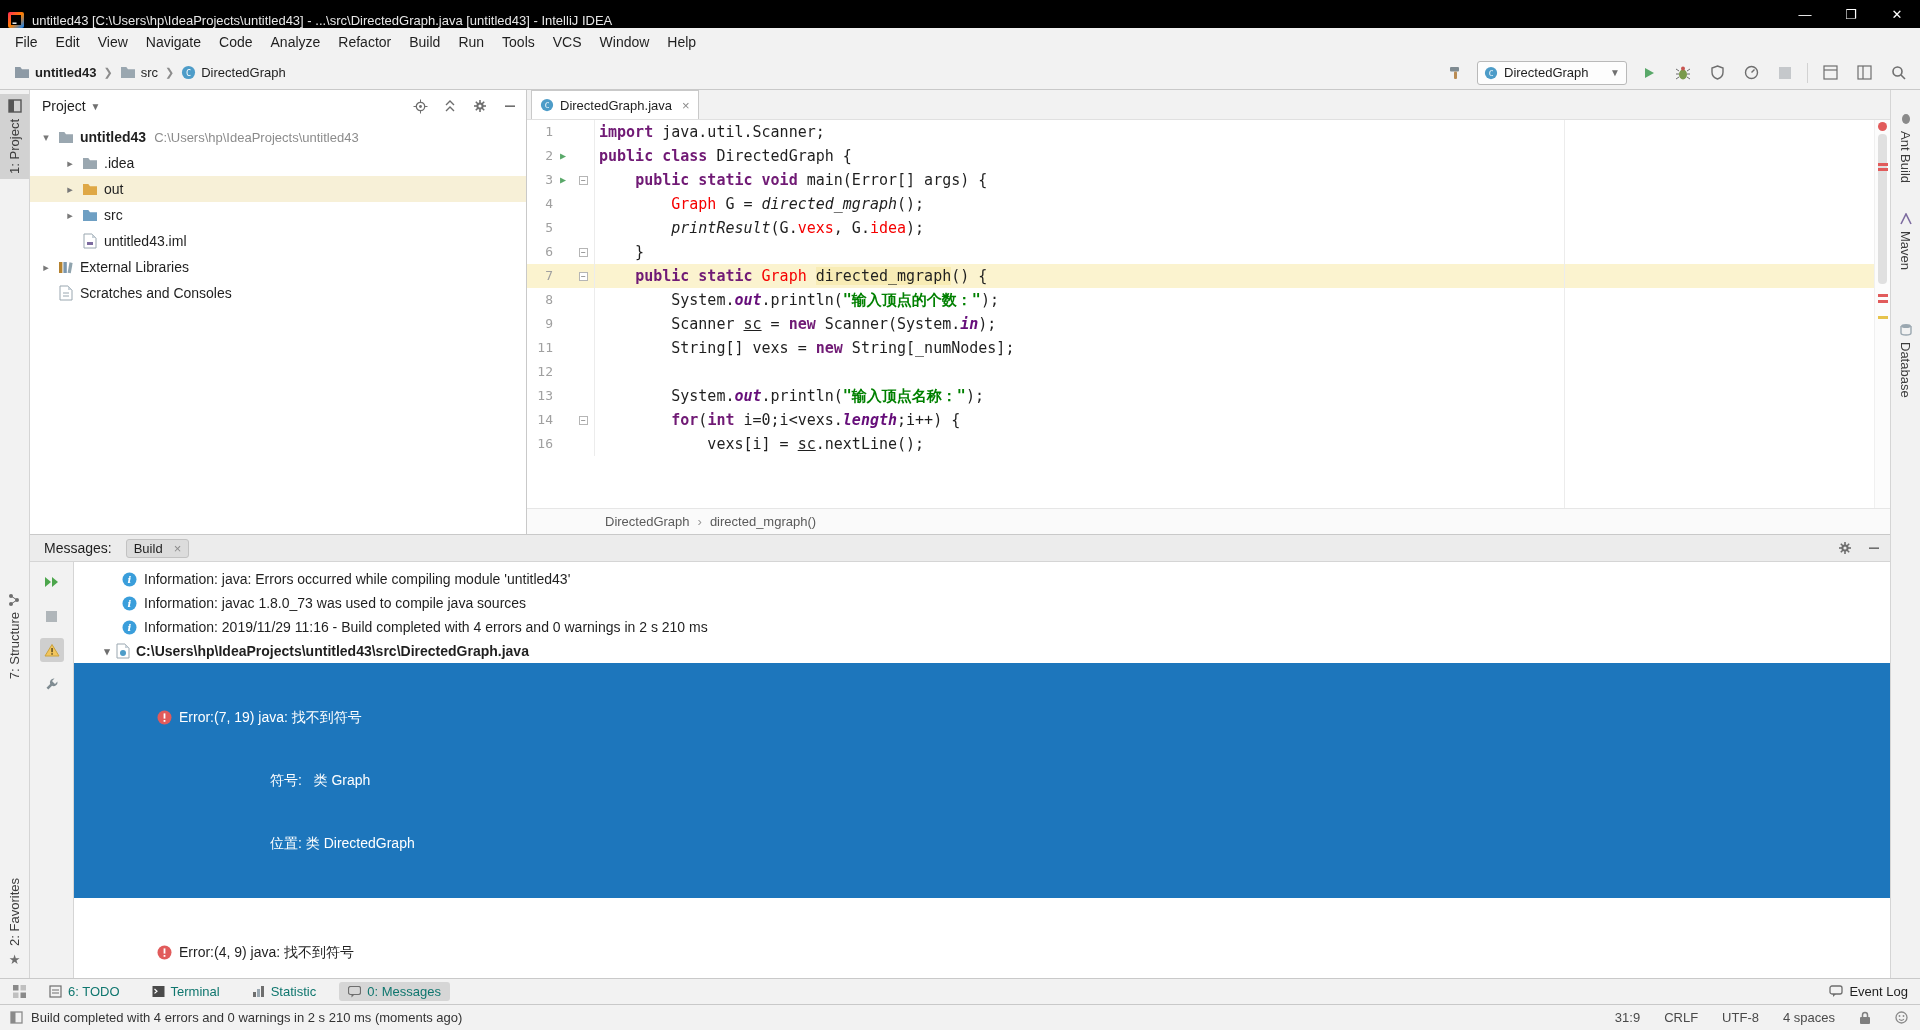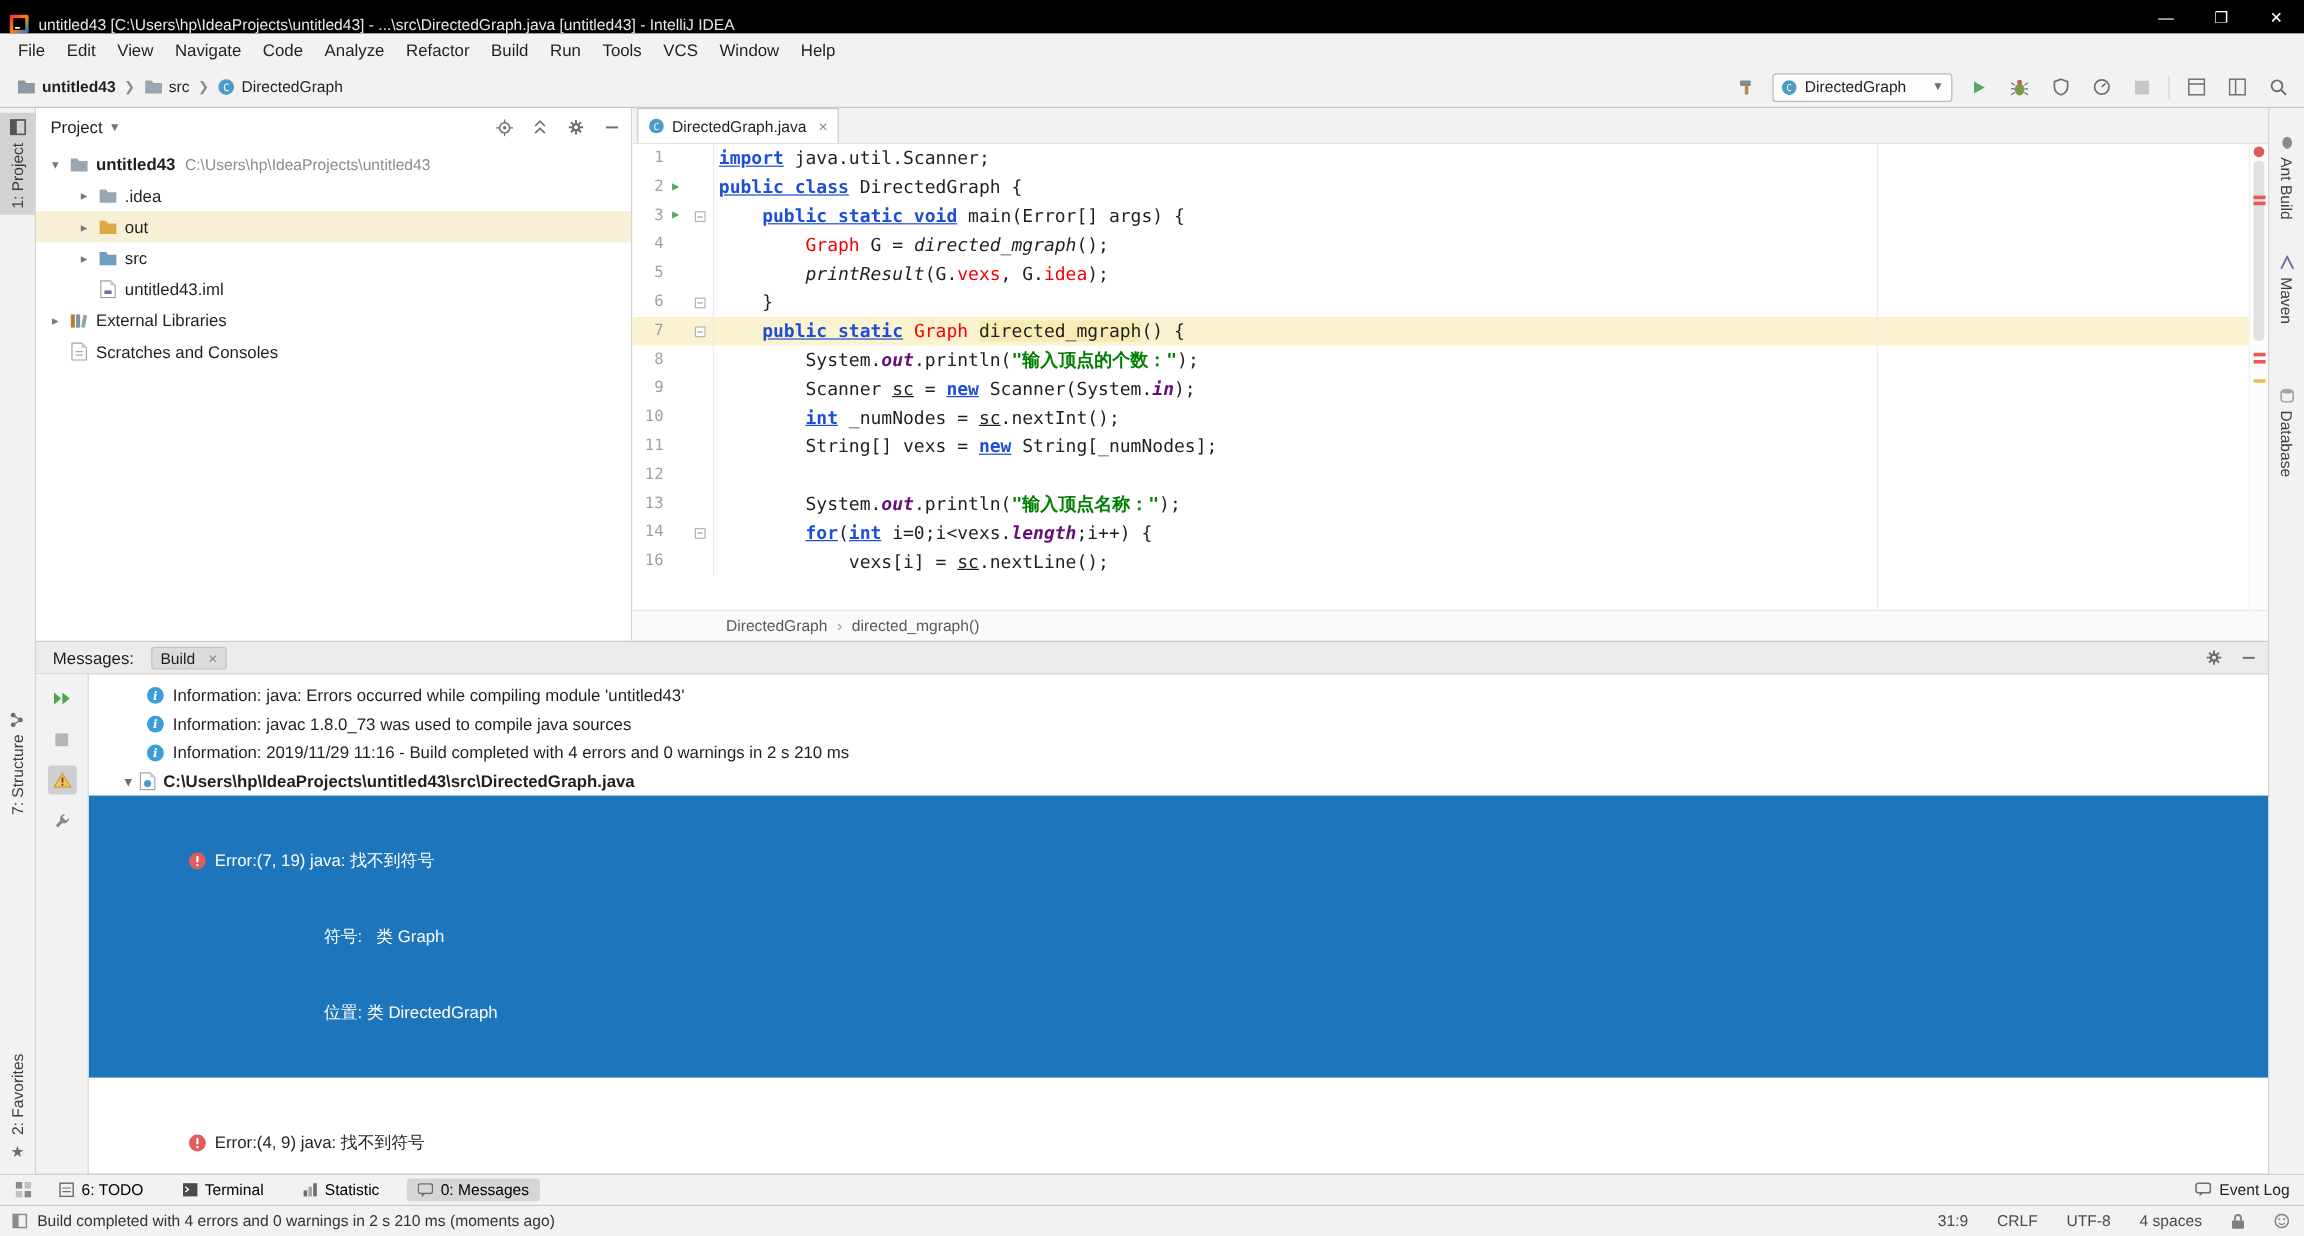--- a/index.html
+++ b/index.html
@@ -68,21 +68,21 @@
   .code-wrap{flex:1;position:relative;display:flex;min-height:0;}
   .code-scroll{flex:1;overflow:hidden;font-family:"DejaVu Sans Mono",monospace;font-size:15px;position:relative;}
   .margin-guide{position:absolute;left:1037px;top:0;bottom:0;width:1px;background:#ececec;}
   .code-row{display:flex;height:24px;line-height:24px;white-space:pre;}
   .code-row.caret-line{background:#fbf3cf;}
   .ln{width:26px;text-align:right;color:#a0a0a0;font-size:13px;flex:none;}
   .runcol{width:20px;text-align:center;flex:none;font-size:10px;color:#59a869;}
   .foldcol{width:22px;flex:none;display:flex;align-items:center;justify-content:center;border-right:1px solid #ececec;}
   .fold-box{width:9px;height:9px;border:1px solid #b5b5b5;background:#fff;font-size:8px;line-height:7px;text-align:center;color:#707070;}
   .code-text{padding-left:4px;}
-  .tk-k{color:#1d4ed8;font-weight:bold;text-decoration:underline;}
+  .tk-k{color:#701a75;font-weight:bold;}
   .tk-s{color:#008000;font-weight:bold;}
   .tk-e{color:#f50000;}
   .tk-f{color:#660e7a;font-weight:bold;font-style:italic;}
   .tk-i{font-style:italic;}
   .tk-u{text-decoration:underline;}
   .tk-hl{background:#f8ecb5;}
   .scrollcol{width:16px;flex:none;position:relative;border-left:1px solid #f0f0f0;background:#fcfcfc;}
   .sc-thumb{position:absolute;left:3px;top:14px;width:9px;height:150px;background:#e0e0e0;border-radius:4px;}
   .mk{position:absolute;left:3px;width:10px;height:3px;}
   .err-ind{position:absolute;left:3px;top:2px;width:9px;height:9px;border-radius:50%;background:#e15b5b;}
@@ -108,21 +108,21 @@
   .msg-chev{width:18px;color:#6e6e6e;font-size:11px;text-align:center;}
   .msg-error{padding:2px 0 2px 76px;line-height:21px;white-space:pre;}
   .msg-error .err-l1{display:flex;align-items:center;}
   .msg-error .err-l1 span{padding-left:7px;}
   .msg-error .err-l2,.msg-error .err-l3{padding-left:120px;}
   .msg-error.selected{background:#1d76bc;color:#fff;}
 
   
   .toolwindow-bar{height:26px;background:#f2f2f2;border-top:1px solid #c9c9c9;display:flex;align-items:center;padding:0 12px 0 8px;gap:4px;flex:none;}
   .tw-switch{width:22px;display:flex;justify-content:center;}
-  .tw-tab{display:flex;align-items:center;gap:6px;padding:2px 9px;font-size:13px;color:#000000;border-radius:3px;}
+  .tw-tab{display:flex;align-items:center;gap:6px;padding:2px 9px;font-size:13px;color:#0f766e;border-radius:3px;}
   .tw-tab.active{background:#d6d6d6;}
   .tw-right{margin-left:auto;display:flex;align-items:center;gap:6px;font-size:13px;}
   .statusbar{height:26px;background:#f2f2f2;border-top:1px solid #c9c9c9;display:flex;align-items:center;padding:0 12px 0 10px;flex:none;}
   .sb-msg{font-size:13px;color:#333;padding-left:8px;}
   .sb-right{margin-left:auto;display:flex;align-items:center;gap:24px;font-size:13px;color:#4a4a4a;justify-content:space-between;}
   .icn{display:inline-flex;align-items:center;justify-content:center;}
 </style>
 </head>
 <body>
 
@@ -487,26 +487,20 @@
     <span class="ln">8</span>
     <span class="runcol"></span>
     <span class="foldcol"></span>
     <span class="code-text"><span class="tk-p">        System.</span><span class="tk-f">out</span><span class="tk-p">.println(</span><span class="tk-s">"输入顶点的个数："</span><span class="tk-p">);</span></span>
   </div>
   <div class="code-row">
     <span class="ln">9</span>
     <span class="runcol"></span>
     <span class="foldcol"></span>
     <span class="code-text"><span class="tk-p">        Scanner </span><span class="tk-u">sc</span><span class="tk-p"> = </span><span class="tk-k">new</span><span class="tk-p"> Scanner(System.</span><span class="tk-f">in</span><span class="tk-p">);</span></span>
-  </div>
-  <div class="code-row">
-    <span class="ln">10</span>
-    <span class="runcol"></span>
-    <span class="foldcol"></span>
-    <span class="code-text"><span class="tk-p">        </span><span class="tk-k">int</span><span class="tk-p"> _numNodes = </span><span class="tk-u">sc</span><span class="tk-p">.nextInt();</span></span>
   </div>
   <div class="code-row">
     <span class="ln">11</span>
     <span class="runcol"></span>
     <span class="foldcol"></span>
     <span class="code-text"><span class="tk-p">        String[] vexs = </span><span class="tk-k">new</span><span class="tk-p"> String[_numNodes];</span></span>
   </div>
   <div class="code-row">
     <span class="ln">12</span>
     <span class="runcol"></span>

